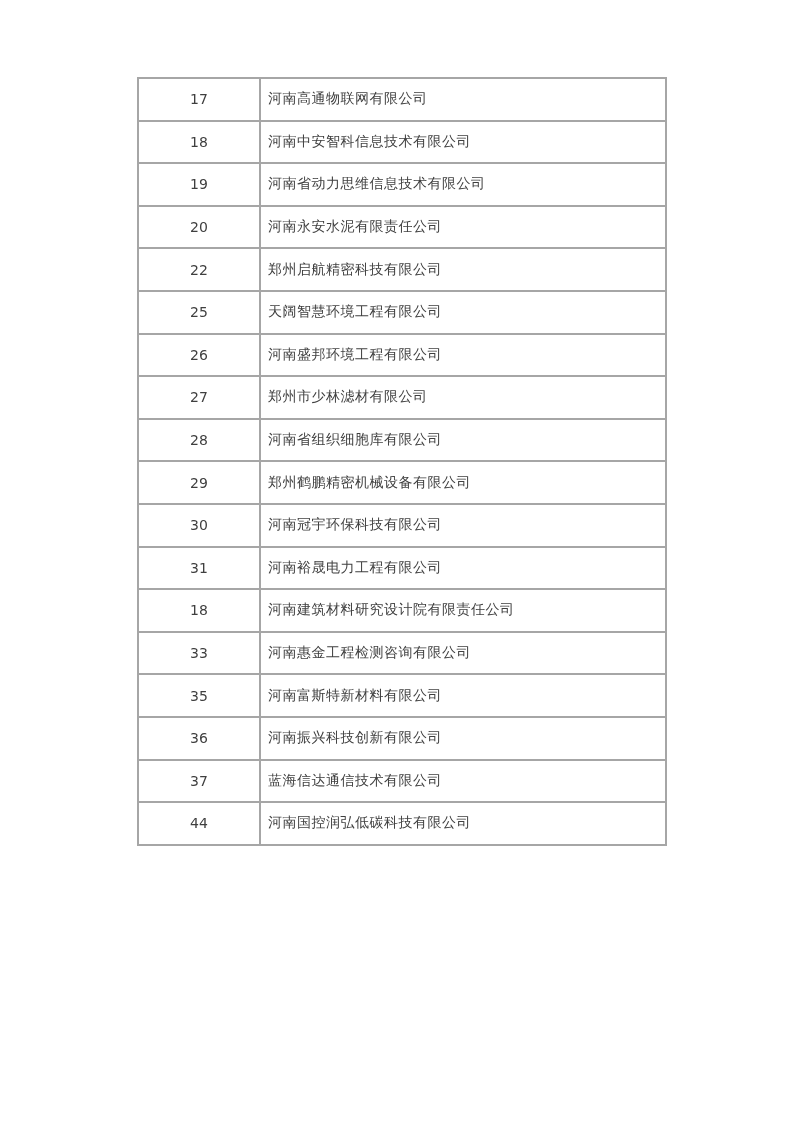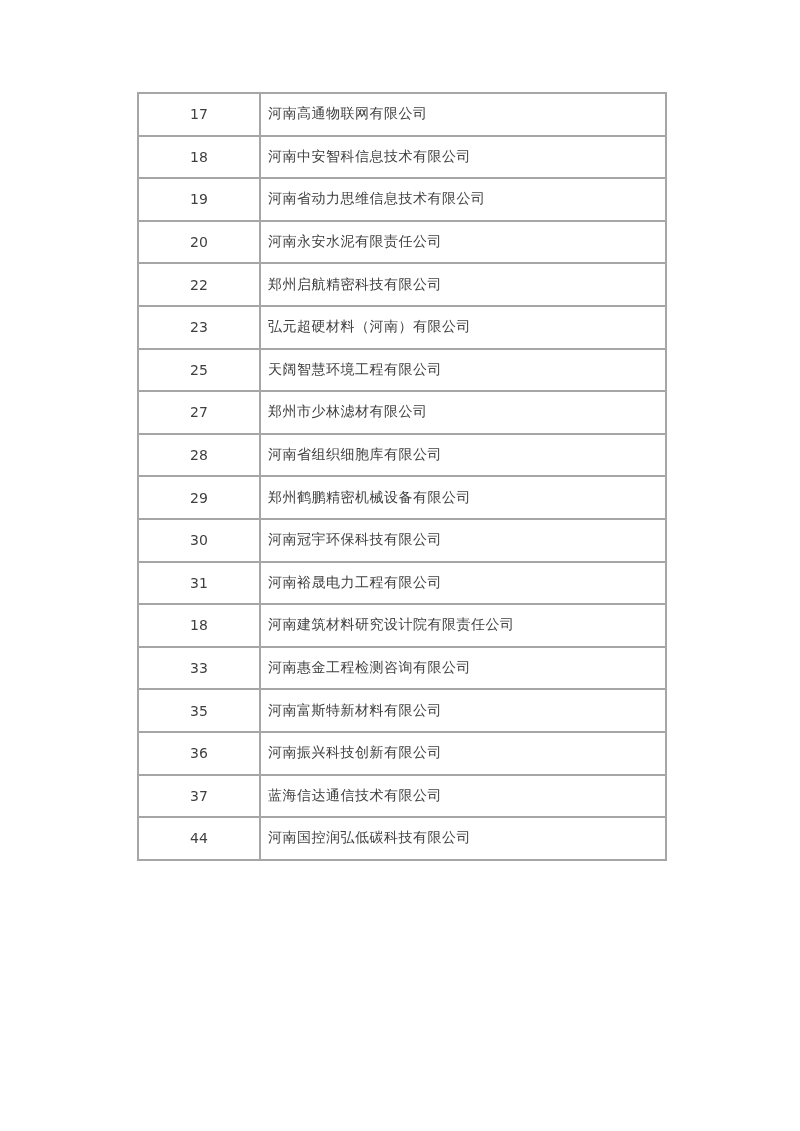--- a/index.html
+++ b/index.html
@@ -11,21 +11,21 @@
     position: relative;
     width: 800px;
     height: 1131px;
     background: #ffffff;
     overflow: hidden;
     font-family: "DejaVu Sans", "Liberation Sans", sans-serif;
   }
   table.company-table {
     position: absolute;
     left: 137px;
-    top: 92px;
+    top: 77px;
     width: 530px;
     border-collapse: collapse;
     table-layout: fixed;
   }
   table.company-table td {
     border: 2px solid #a6a6a6;
     height: 40.6px;
     font-size: 14px;
     color: #3f3f3f;
     vertical-align: middle;
@@ -69,31 +69,31 @@
     <td class="col-no">20</td>
     <td class="col-name">河南永安水泥有限责任公司</td>
   </tr>
 
 
   <tr>
     <td class="col-no">22</td>
     <td class="col-name">郑州启航精密科技有限公司</td>
   </tr>
 
-  <tr>
-    <td class="col-no">23</td>
-    <td class="col-name">弘元超硬材料（河南）有限公司</td>
-  </tr>
 
 
   <tr>
     <td class="col-no">25</td>
     <td class="col-name">天阔智慧环境工程有限公司</td>
   </tr>
 
+  <tr>
+    <td class="col-no">26</td>
+    <td class="col-name">河南盛邦环境工程有限公司</td>
+  </tr>
 
   <tr>
     <td class="col-no">27</td>
     <td class="col-name">郑州市少林滤材有限公司</td>
   </tr>
 
   <tr>
     <td class="col-no">28</td>
     <td class="col-name">河南省组织细胞库有限公司</td>
   </tr>

